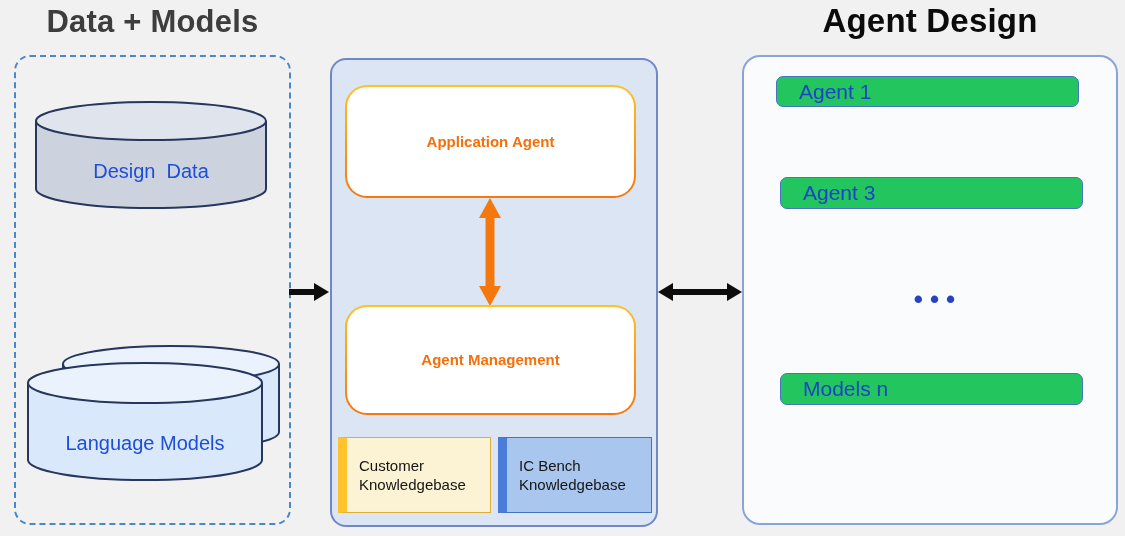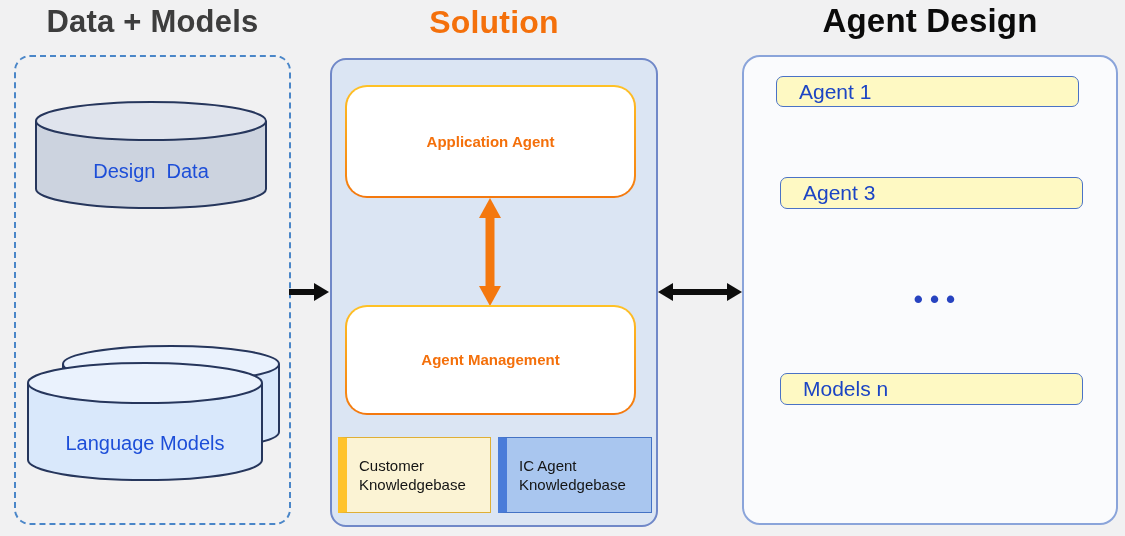--- a/index.html
+++ b/index.html
@@ -31,38 +31,37 @@
   
   .kb{position:absolute;box-sizing:border-box;display:flex;align-items:center;
     font-size:15px;line-height:1.3;color:#141414;padding-left:12px;}
   .kb-customer{left:338px;top:437px;width:153px;height:76px;background:#fbf3d4;
     border:1.5px solid #dfaf35;border-left:9px solid #ffc32b;}
   .kb-icbench{left:498px;top:437px;width:154px;height:76px;background:#a9c6ef;
     border:1.5px solid #4472c4;border-left:9px solid #4a7cd9;}
   .kb .lbl{max-width:125px;}
 
   
-  .agent-row{position:absolute;box-sizing:border-box;height:32px;width:303px;background:#fef9c3;
+  .agent-row{position:absolute;box-sizing:border-box;height:32px;width:303px;background:#22c55e;
     border:1.5px solid #4a72c6;border-radius:7px;display:flex;align-items:center;
     padding-left:22px;font-size:21px;color:#1c45c4;}
   .row-1{left:776px;top:76px;height:31px;}
   .row-2{left:776px;top:126px;}
   .row-3{left:780px;top:177px;}
   .row-n{left:780px;top:373px;}
 
   .ellipsis{position:absolute;left:868px;top:284px;width:140px;text-align:center;
     font-size:26px;font-weight:bold;color:#2743c0;letter-spacing:7px;}
 </style>
 </head>
 <body>
 
 <div class="canvas">
 
   <div class="col-title title-left">Data + Models</div>
-  <div class="col-title title-mid">Solution</div>
   <div class="col-title title-right">Agent Design</div>
 
   <div class="abs panel-dashed"></div>
 
   <svg class="abs" style="left:33px;top:100px;" width="236" height="112" viewBox="0 0 236 112">
     <path d="M3,21 V89 A115,19 0 0 0 233,89 V21" fill="#ccd3df" stroke="#26365c" stroke-width="2"></path>
     <ellipse cx="118" cy="21" rx="115" ry="19" fill="#e0e4ed" stroke="#26365c" stroke-width="2"></ellipse>
   </svg>
   <div class="cyl-label" style="left:33px;top:160px;width:236px;">Design  Data</div>
 
@@ -92,21 +91,21 @@
   </svg>
 
   <div class="sol-box" style="left:345px;top:305px;width:291px;height:110px;">
     <div class="lbl lbl-mgmt">Agent Management</div>
   </div>
 
   <div class="kb kb-customer">
     <div class="lbl">Customer Knowledgebase</div>
   </div>
   <div class="kb kb-icbench">
-    <div class="lbl">IC Agent Knowledgebase</div>
+    <div class="lbl">IC Bench Knowledgebase</div>
   </div>
 
   <svg class="abs" style="left:658px;top:280px;" width="84" height="24" viewBox="0 0 84 24">
     <line x1="13" y1="12" x2="71" y2="12" stroke="#0d0d0d" stroke-width="6"></line>
     <polygon points="15,3 0,12 15,21" fill="#0d0d0d"></polygon>
     <polygon points="69,3 84,12 69,21" fill="#0d0d0d"></polygon>
   </svg>
 
   <div class="abs panel-library"></div>
 

